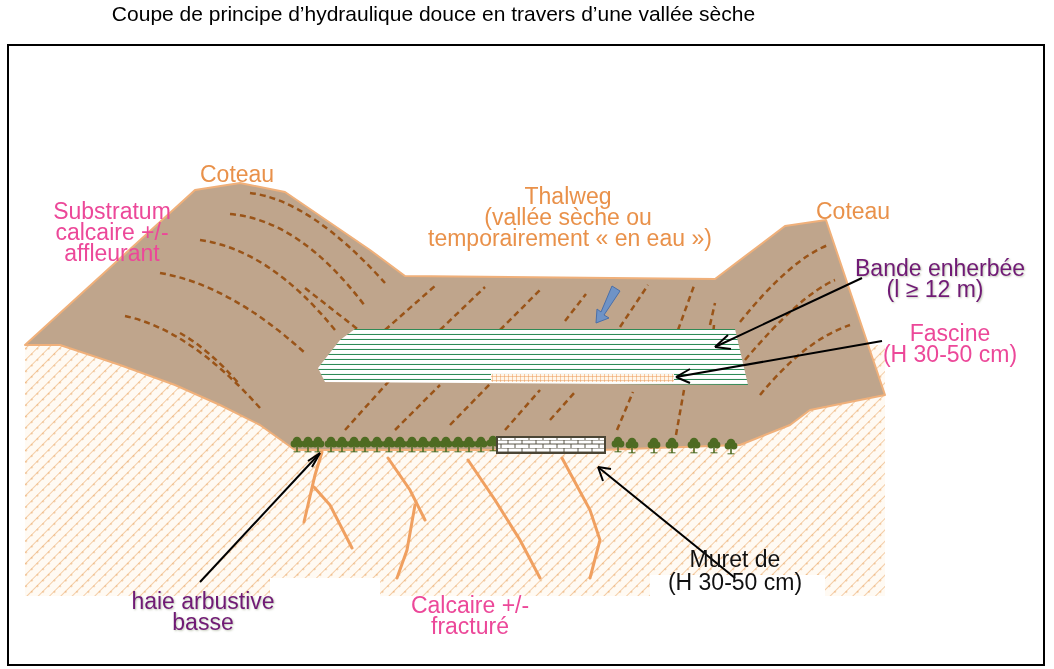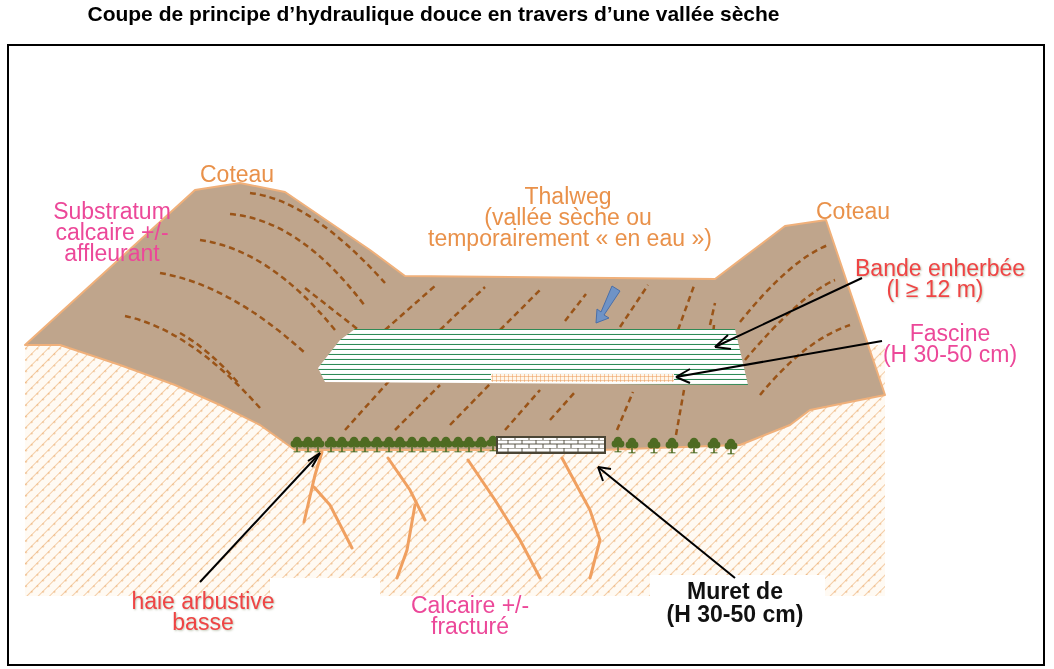--- a/index.html
+++ b/index.html
@@ -1,23 +1,23 @@
 <!DOCTYPE html>
 <html><head>
 <meta charset="utf-8">
 <style>
   html, body { margin:0; padding:0; background:#ffffff; }
   body { width:1054px; height:669px; position:relative; overflow:hidden; font-family:"Liberation Sans", sans-serif; }
-  .title { position:absolute; left:0; top:2px; width:867px; text-align:center; font-size:21px; color:#000;font-weight:bold; }
+  .title { position:absolute; left:0; top:2px; width:867px; text-align:center; font-size:21px; color:#000; }
   .frame { position:absolute; left:7px; top:44px; width:1034px; height:618px; border:2px solid #000; box-sizing:content-box; }
   svg.diagram { position:absolute; left:0; top:0; }
   .lbl { position:absolute; text-align:center; font-size:23px; line-height:21px; white-space:nowrap; }
   .orange { color:#e9914a; }
   .brown { color:#ec4899; }
-  .green { color:#ef4444; text-shadow:1px 1px 2px rgba(80,100,50,0.35); }
+  .green { color:#701a75; text-shadow:1px 1px 2px rgba(80,100,50,0.35); }
   .black { color:#111; }
 </style>
 </head>
 <body>
 
 <div class="title">Coupe de principe d’hydraulique douce en travers d’une vallée sèche</div>
 <div class="frame"></div>
 
 <svg class="diagram" width="1054" height="669" viewBox="0 0 1054 669">
   <defs>
@@ -173,16 +173,16 @@
 <div class="lbl green" style="left:128px;top:591px;width:150px;">
   <div>haie arbustive</div>
   <div>basse</div>
 </div>
 
 <div class="lbl brown" style="left:400px;top:595px;width:140px;">
   <div>Calcaire +/-</div>
   <div>fracturé</div>
 </div>
 
-<div class="lbl black" style="left:660px;top:580px;width:150px;line-height:23px;font-weight:bold;">
+<div class="lbl black" style="left:660px;top:548px;width:150px;line-height:23px;">
   <div>Muret de</div>
   <div>(H 30-50 cm)</div>
 </div>
 
 </body></html>

